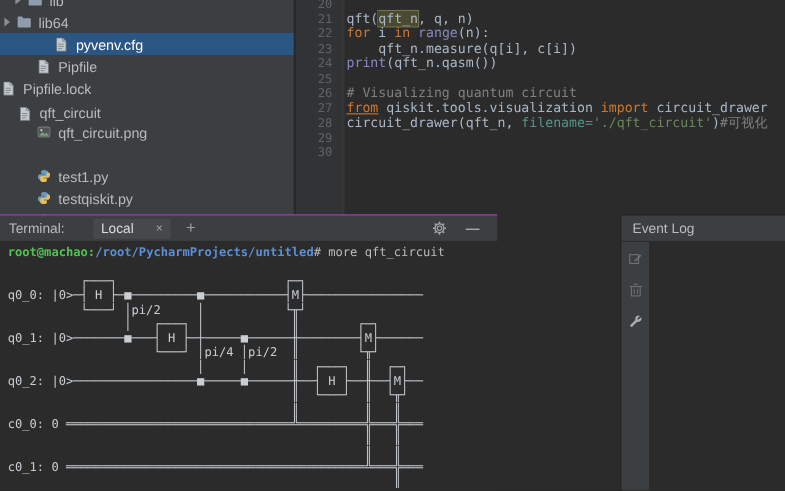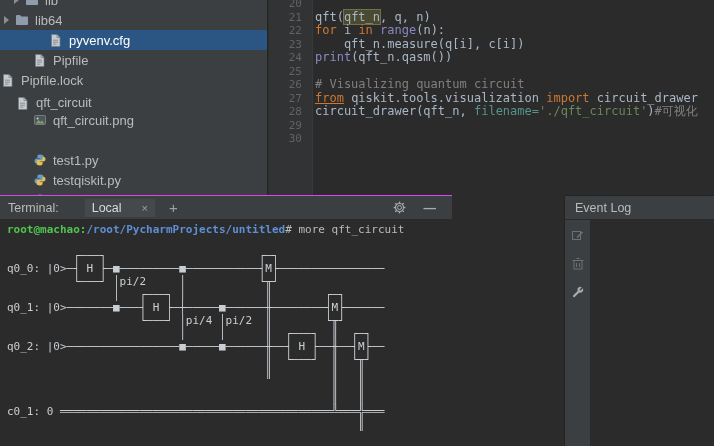--- a/index.html
+++ b/index.html
@@ -223,20 +223,21 @@
           <div class="t-line">          ┌───┐                       ┌─┐</div>
           <div class="t-line">q0_0: |0&gt;─┤ H ├─■─────────■───────────┤M├────────────────</div>
           <div class="t-line">          └───┘ │pi/2     │           └╥┘</div>
           <div class="t-line">                │   ┌───┐ │            ║        ┌─┐</div>
           <div class="t-line">q0_1: |0&gt;───────■───┤ H ├─┼─────■──────╫────────┤M├──────</div>
           <div class="t-line">                    └───┘ │pi/4 │pi/2  ║        └╥┘</div>
           <div class="t-line">                          │     │      ║  ┌───┐  ║  ┌─┐</div>
           <div class="t-line">q0_2: |0&gt;─────────────────■─────■──────╫──┤ H ├──╫──┤M├──</div>
           <div class="t-line">                                       ║  └───┘  ║  └╥┘</div>
           <div class="t-line">                                       ║         ║   ║</div>
+          <div class="t-line">c0_0: 0 ═══════════════════════════════╩═════════╬═══╬═══</div>
           <div class="t-line">                                                 ║   ║</div>
           <div class="t-line">                                                 ║   ║</div>
           <div class="t-line">c0_1: 0 ═════════════════════════════════════════╩═══╬═══</div>
           <div class="t-line">                                                     ║</div>
         </div>
     </div>
   </div>
 
   <div class="el-panel">
     <div class="el-header">

